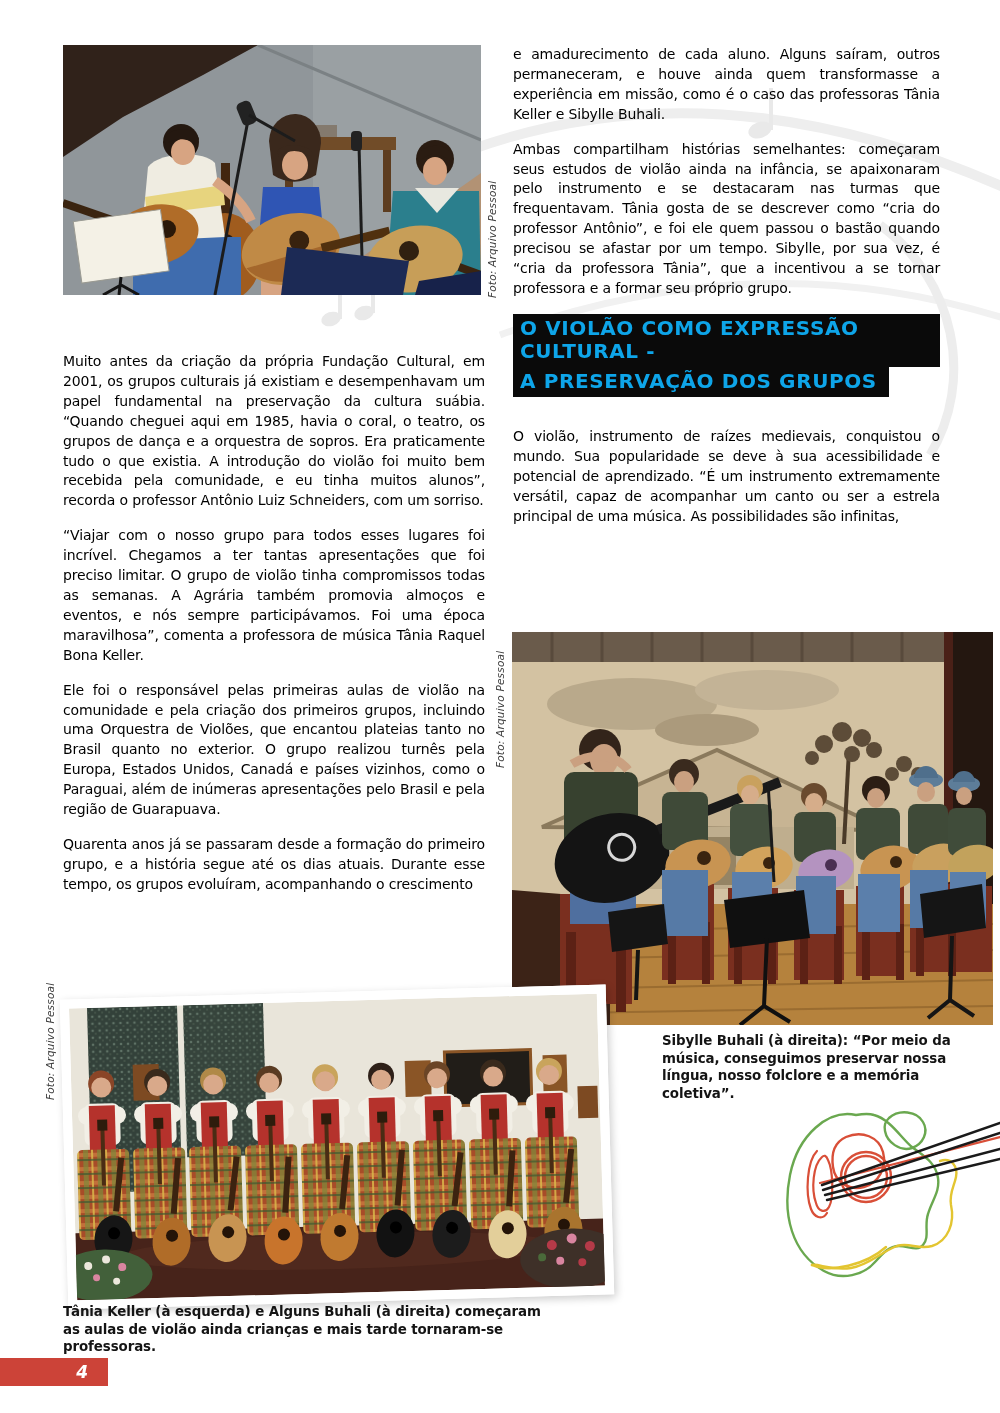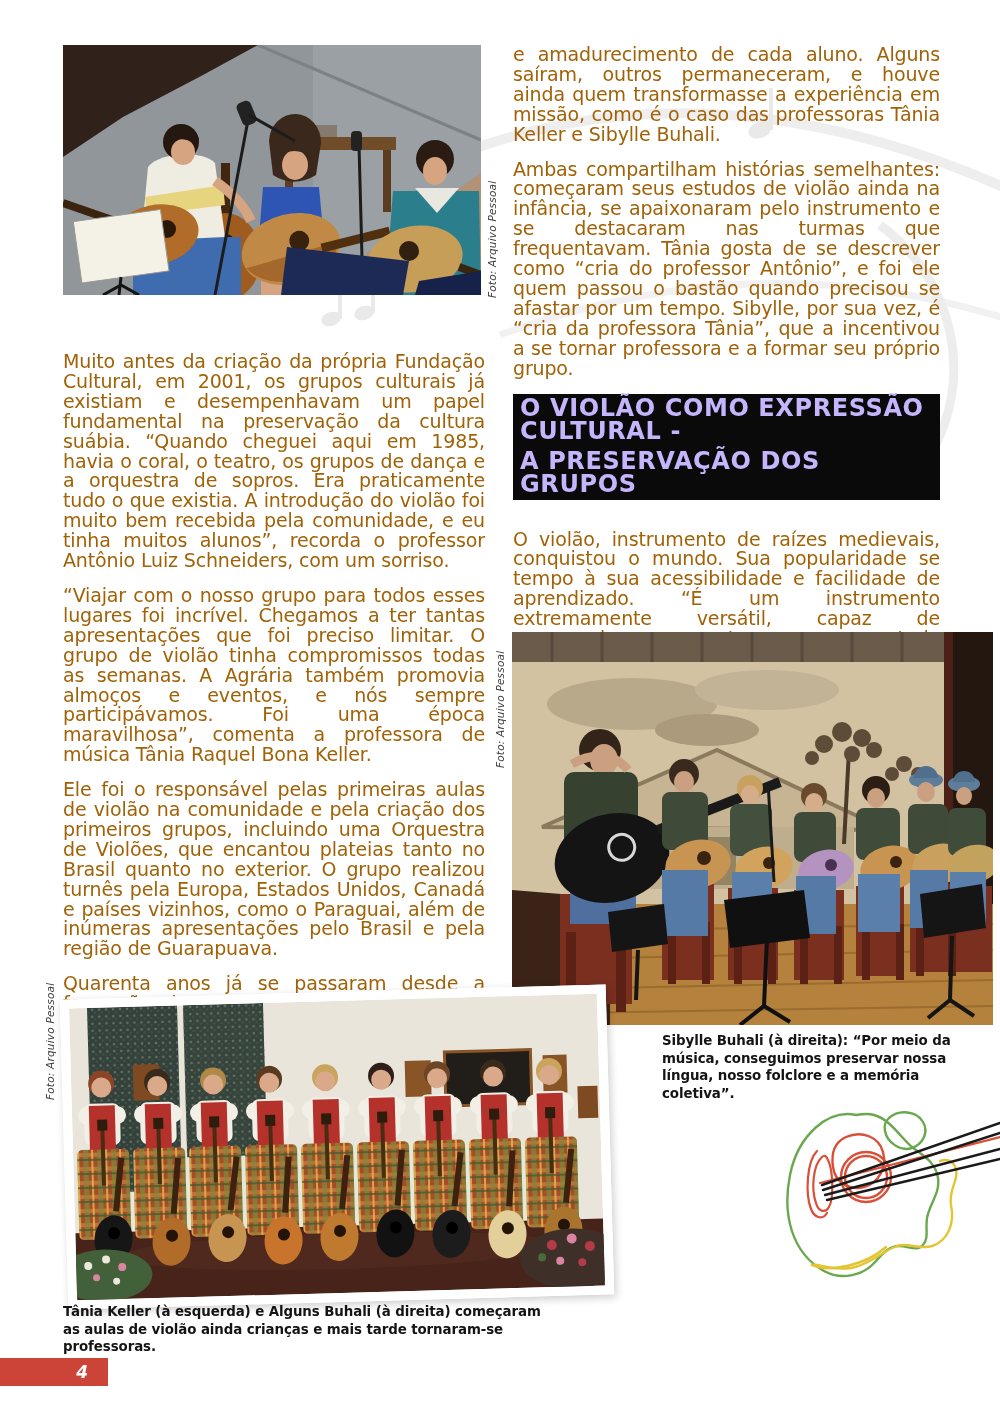--- a/index.html
+++ b/index.html
@@ -1,27 +1,27 @@
 <!DOCTYPE html>
 <html><head>
 <meta charset="utf-8">
 <style>
   html,body{margin:0;padding:0;background:#ffffff;}
   .page{position:relative;width:1000px;height:1413px;background:#fff;overflow:hidden;
         font-family:"DejaVu Sans","Liberation Sans",sans-serif;color:#3a3a3a;}
   .wm{position:absolute;left:0;top:0;z-index:0;pointer-events:none;}
   .abs{position:absolute;z-index:1;}
-  .bodycol p{margin:0 0 15px 0;font-size:19px;line-height:19.9px;text-align:justify;
-             letter-spacing:-0.15px;color:#a16207;}
+  .bodycol p{margin:0 0 15px 0;font-size:14px;line-height:19.9px;text-align:justify;
+             letter-spacing:-0.15px;color:#000000;}
   .caption{font-weight:bold;font-size:13.4px;line-height:17.6px;color:#141414;letter-spacing:-0.1px;}
   .vcredit{writing-mode:vertical-rl;transform:rotate(180deg);font-style:italic;
            font-size:10.5px;color:#3d3d3d;letter-spacing:0.2px;white-space:nowrap;}
   .shead{margin:4px 0 30px 0;}
-  .shead span{display:table;background:#0a0a0a;color:#c4b5fd;font-weight:bold;
-              font-size:24px;line-height:23px;letter-spacing:0.6px;padding:3px 12px 4px 7px;}
+  .shead span{display:table;background:#0a0a0a;color:#0ea5e9;font-weight:bold;
+              font-size:20px;line-height:23px;letter-spacing:0.6px;padding:3px 12px 4px 7px;}
   .photo{display:block;}
   .polaroid{background:#fff;border:9px solid #fff;box-shadow:2px 3px 9px rgba(0,0,0,0.20);
             transform:rotate(-1.6deg);}
   .pagenum{background:#cc4338;color:#fff;font-weight:bold;font-style:italic;
            font-size:17px;line-height:28px;text-align:right;padding-right:20px;}
 </style>
 </head>
 <body>
 
 <div class="page">
@@ -110,21 +110,21 @@
     <p>Quarenta anos já se passaram desde a formação do primeiro grupo, e a história segue até os dias atuais. Durante esse tempo, os grupos evoluíram, acompanhando o crescimento</p>
   </div>
 
   <div class="abs bodycol" style="left:513px;top:45px;width:427px">
     <p>e amadurecimento de cada aluno. Alguns saíram, outros permaneceram, e houve ainda quem transformasse a experiência em missão, como é o caso das professoras Tânia Keller e Sibylle Buhali.</p>
     <p>Ambas compartilham histórias semelhantes: começaram seus estudos de violão ainda na infância, se apaixonaram pelo instrumento e se destacaram nas turmas que frequentavam. Tânia gosta de se descrever como “cria do professor Antônio”, e foi ele quem passou o bastão quando precisou se afastar por um tempo. Sibylle, por sua vez, é “cria da professora Tânia”, que a incentivou a se tornar professora e a formar seu próprio grupo.</p>
     <div class="shead">
       <span>O VIOLÃO COMO EXPRESSÃO CULTURAL -</span>
       <span>A PRESERVAÇÃO DOS GRUPOS</span>
     </div>
-    <p>O violão, instrumento de raízes medievais, conquistou o mundo. Sua popularidade se tempo à sua acessibilidade e facilidade de aprendizado. “É um instrumento extremamente versátil, capaz de acompanhar um canto ou ser a estrela principal de uma música. As possibilidades são infinitas,</p>
+    <p>O violão, instrumento de raízes medievais, conquistou o mundo. Sua popularidade se deve à sua acessibilidade e potencial de aprendizado. “É um instrumento extremamente versátil, capaz de acompanhar um canto ou ser a estrela principal de uma música. As possibilidades são infinitas,</p>
   </div>
 
   <svg class="abs photo" style="left:512px;top:632px" width="481" height="393" viewBox="0 0 481 393">
     <rect width="481" height="393" fill="#d3c2a2"></rect>
     <rect width="481" height="30" fill="#6a5b4b"></rect>
     <g stroke="#584a3c" stroke-width="3">
         <path d="M40,0v30M90,0v30M140,0v30M190,0v30M240,0v30M290,0v30M340,0v30M390,0v30"></path>
       </g>
     <ellipse cx="120" cy="72" rx="85" ry="26" fill="#b9a98b"></ellipse>
     <ellipse cx="255" cy="58" rx="72" ry="20" fill="#c3b396"></ellipse>

